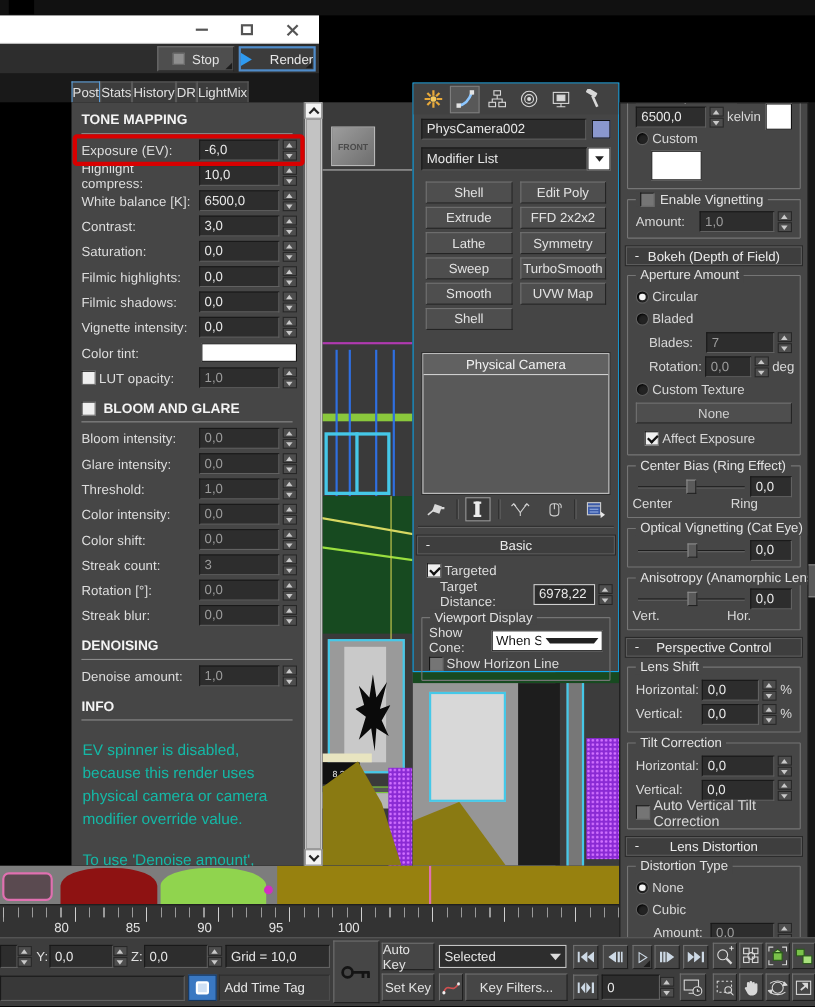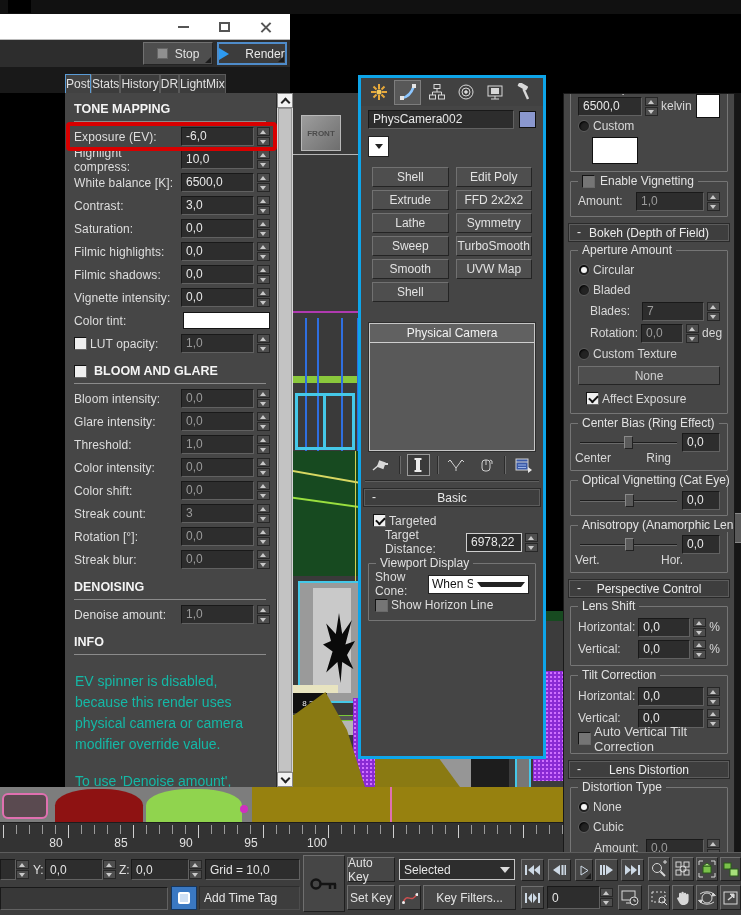--- a/index.html
+++ b/index.html
@@ -74,21 +74,21 @@
       border:4px solid #d80000;border-radius:4px;pointer-events:none;z-index:5}
   .tint{width:87px;height:17px;background:#fff;border:1px solid #141414;flex:0 0 87px}
   .infotext{margin:16px 10px 12px;color:#14b8a6;line-height:1.5;font-size:14px}
   .lsb{left:276px;top:93px;width:17px;height:694px;background:#d6d6d6;border-left:1px solid #2a2a2a}
   .lsb .ar{position:absolute;left:0;width:16px;height:15px;background:#f2f2f2;border:1px solid #888;
       display:flex;align-items:center;justify-content:center}
   .lsb .thumb{position:absolute;left:1px;top:15px;bottom:15px;width:14px;background:#c3c3c3;border:1px solid #979797}
   .chev-u{width:7px;height:7px;border-left:2px solid #222;border-top:2px solid #222;transform:rotate(45deg);margin-top:3px}
   .chev-d{width:7px;height:7px;border-left:2px solid #222;border-top:2px solid #222;transform:rotate(225deg);margin-bottom:3px}
   
-  .cmd{left:358px;top:75px;width:188px;height:684px;background:#454545;border:3px solid #0ea5e9}
+  .cmd{left:375px;top:75px;width:188px;height:536px;background:#454545;border:1px solid #0ea5e9}
   .ctabs{display:flex;align-items:center;height:28px;padding:2px 4px;gap:2px;background:#414141}
   .ctab{width:27px;height:25px;display:flex;align-items:center;justify-content:center;border:1px solid transparent}
   .ctab.sel{background:#585858;border-color:#7d7d7d}
   .namerow{display:flex;align-items:center;gap:5px;padding:4px 7px 2px}
   .swatch{width:17px;height:17px;background:#8a97ce;border:1px solid #111;flex:0 0 17px}
   .modlist{display:flex;margin:5px 7px}
   .modlist .fld{flex:1;height:21px;line-height:19px}
   .modlist .arrow{width:21px;height:21px;background:#fff;border:1px solid #222;display:flex;align-items:center;justify-content:center}
   .mgrid{display:grid;grid-template-columns:1fr 1fr;gap:3px 7px;padding:5px 11px 3px}
   .mgrid .btn3d{height:20px;font-size:12px}
@@ -439,20 +439,21 @@
           </svg>
       </div>
     </div>
 
     <div class="namerow">
       <span class="fld" style="flex:1">PhysCamera002</span>
       <span class="swatch"></span>
     </div>
 
     <div class="modlist">
+      <span class="fld">Modifier List</span>
       <span class="arrow">
           <span class="dd-chev"></span>
         </span>
     </div>
 
     <div class="mgrid">
       <div class="btn3d">Shell</div>
       <div class="btn3d">Edit Poly</div>
       <div class="btn3d">Extrude</div>
       <div class="btn3d">FFD 2x2x2</div>
@@ -628,21 +629,21 @@
     <div class="grp">
       <div class="gt">Center Bias (Ring Effect)</div>
       <div class="crow" style="height:18px">
         <span class="slider">
             <span class="thumb" style="left:46%"></span>
           </span>
         <span class="fld" style="width:38px;flex:0 0 38px">0,0</span>
       </div>
       <div class="crow" style="height:14px;margin:0 -3px">
         <span style="flex:1">Center</span>
-        <span style="margin-right:52px">Ring</span>
+        <span style="margin-right:34px">Ring</span>
       </div>
     </div>
 
     <div class="grp">
       <div class="gt">Optical Vignetting (Cat Eye)</div>
       <div class="crow" style="height:20px">
         <span class="slider">
             <span class="thumb" style="left:47%"></span>
           </span>
         <span class="fld" style="width:38px;flex:0 0 38px">0,0</span>

